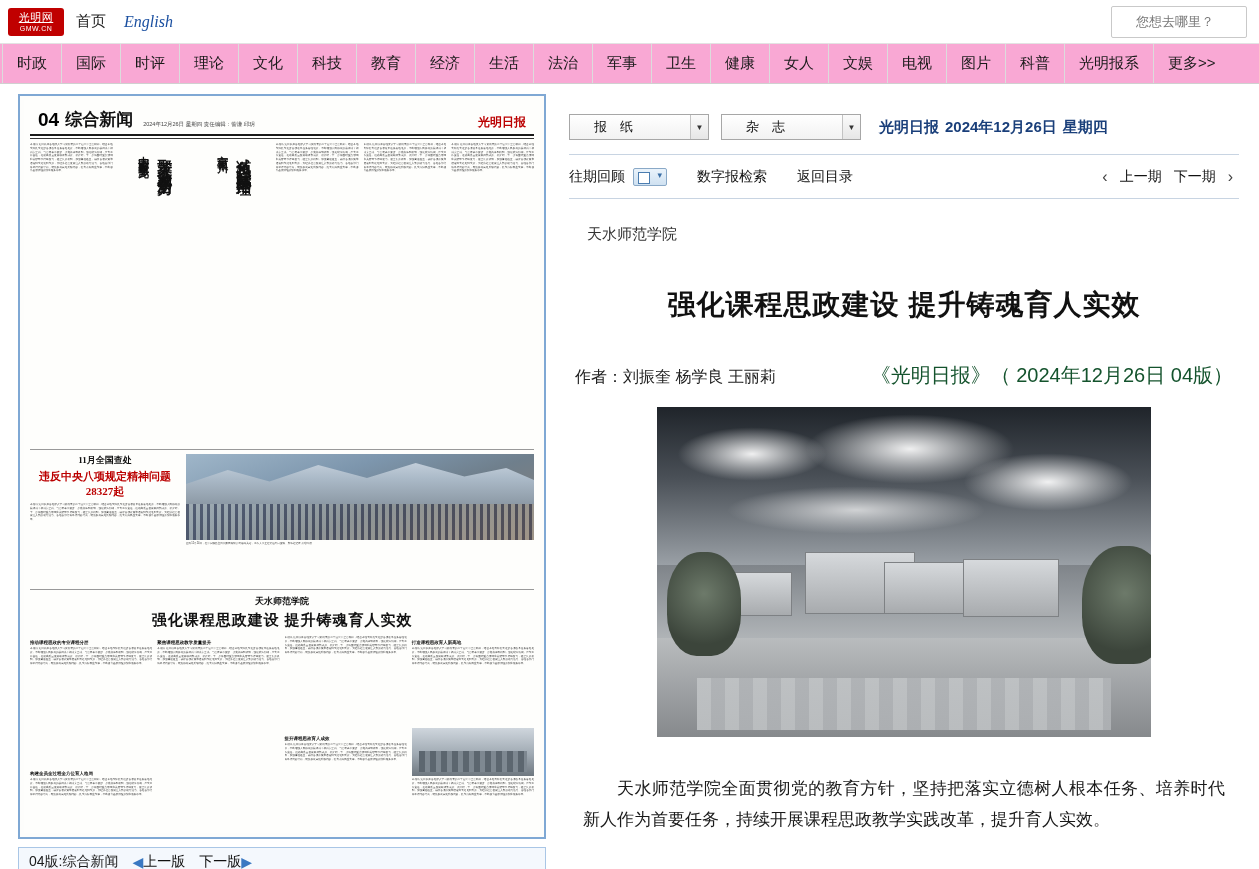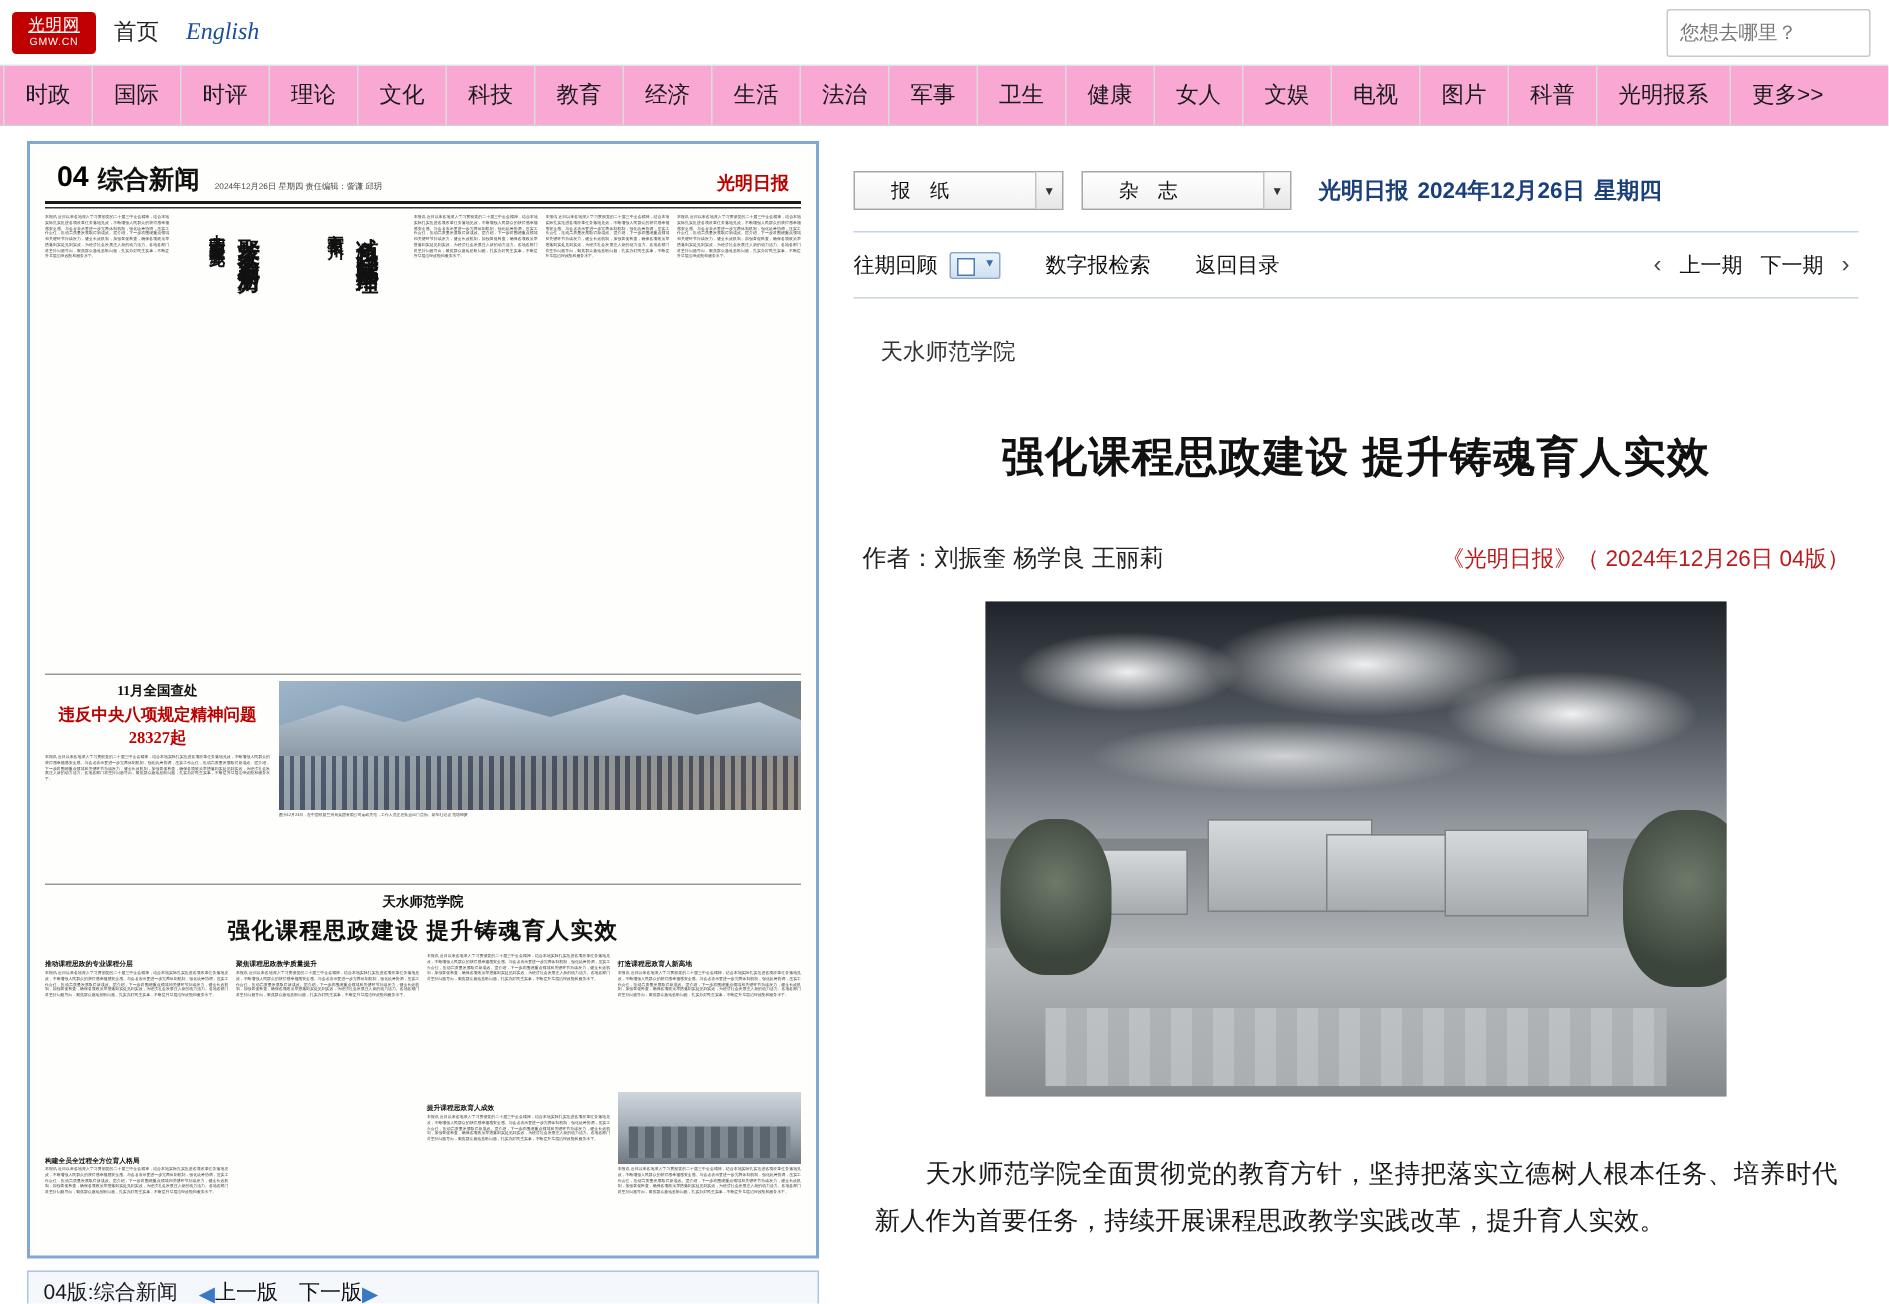--- a/index.html
+++ b/index.html
@@ -42,21 +42,21 @@
   }
   .toplink.eng { color: #1a4fa0; font-family: "Liberation Serif", serif; font-style: italic; font-size: 16px;}
   .searchbox {
     position: absolute;
     right: 12px; top: 6px;
     width: 136px; height: 32px;
     border: 1px solid #c9c9c9;
     background: #fff;
     font-size: 13px;
     color: #777;
-    padding: 0 8px;
+    padding: 0 24px;
     line-height: 30px;
     border-radius: 2px;
   }
 
   
   .navbar {
     height: 40px;
     border-bottom: 1px solid #d0d0d0;
     display: flex;
     align-items: stretch;
@@ -240,21 +240,21 @@
     margin: 42px 10px 0 10px;
     letter-spacing: 1px;
   }
   .byline {
     display: flex; align-items: baseline;
     margin: 38px 6px 0 6px;
     font-size: 15px;
     color: #222;
   }
   .byline .authors { font-size: 16px; }
-  .byline .src { margin-left: auto; color: #b91c1c; font-size: 15px; }
+  .byline .src { margin-left: auto; color: #14532d; font-size: 20px; }
 
   .article-photo {
     width: 494px; height: 330px;
     margin: 18px auto 0 auto;
     position: relative;
     overflow: hidden;
     background: linear-gradient(180deg,#2d3238 0%,#565b61 28%,#8e9398 55%,#b4b8bb 72%,#8f9397 100%);
   }
   .ap-sky {
     position: absolute; inset: 0 0 52% 0;
@@ -330,21 +330,21 @@
   <div class="navitem more">更多&gt;&gt;</div>
 </div>
 
 <div class="wrap">
 
   <div class="leftcol">
     <div class="paperframe">
       <div class="papersheet">
 
         <div class="p-masthead">
-          <div style="display:flex;align-items:flex-start;">
+          <div style="display:flex;align-items:center;">
             <span class="secnum">04</span>
             <span class="sec">综合新闻</span>
           </div>
           <div class="meta">2024年12月26日 星期四  责任编辑：訾谦 邱玥</div>
           <div class="gm">光明日报</div>
         </div>
         <div class="p-rule"></div>
 
         <div class="p-body">
           <div class="p-col">

